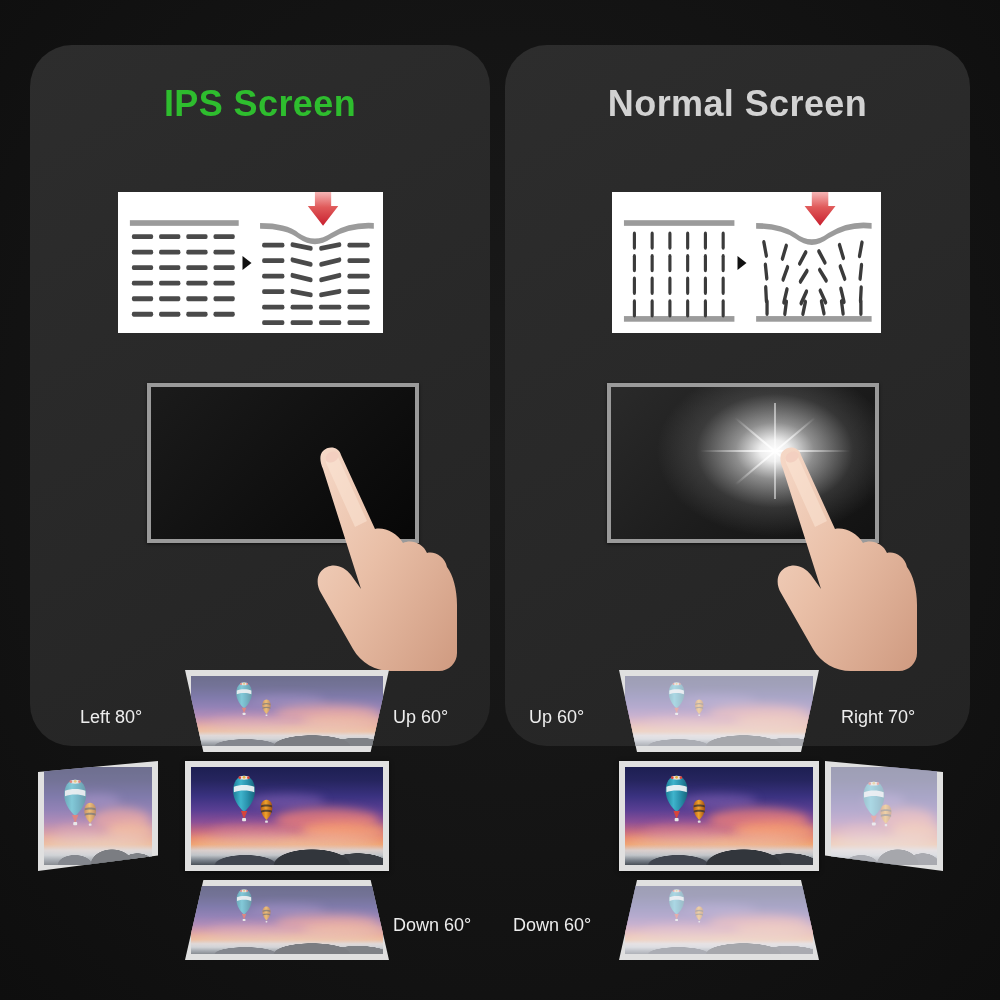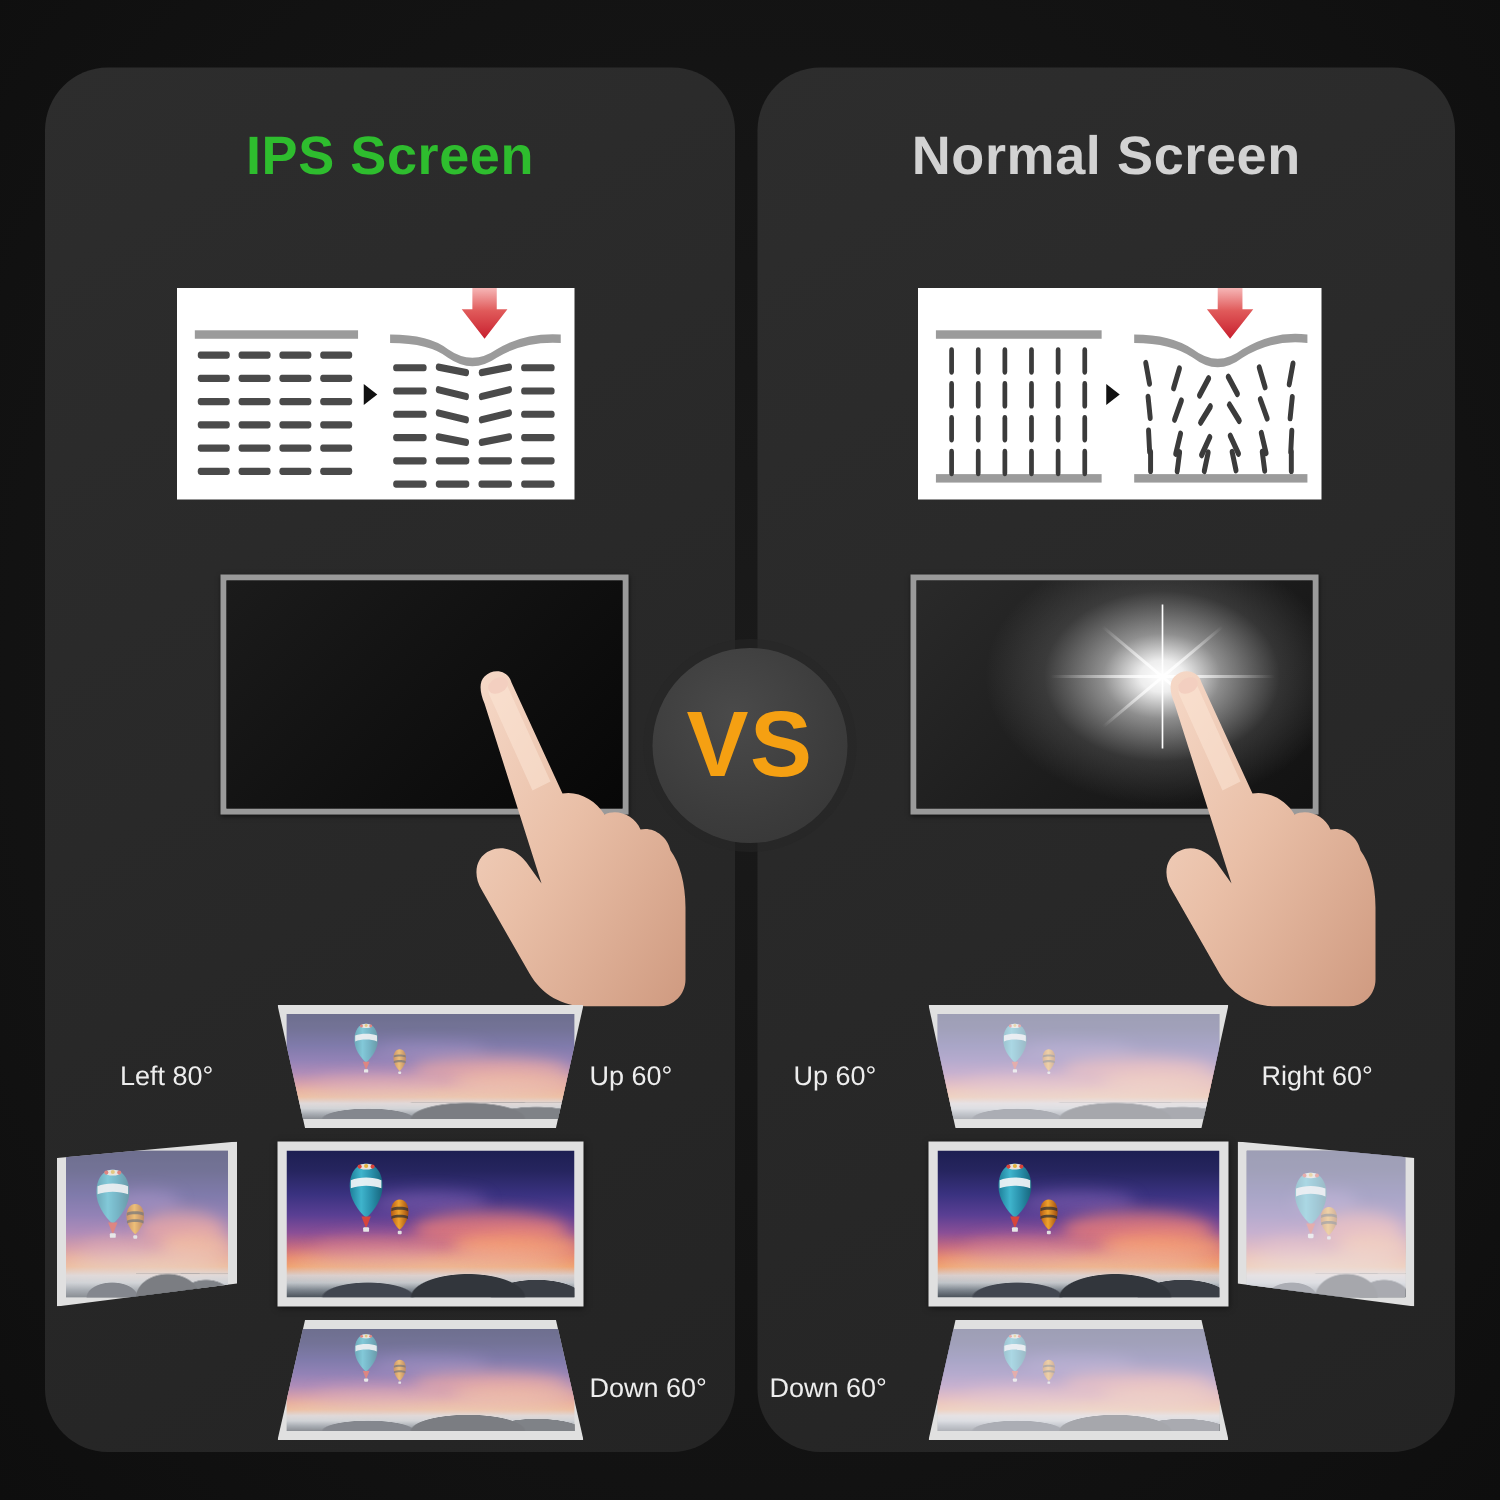--- a/index.html
+++ b/index.html
@@ -16,21 +16,21 @@
     position: relative;
     width: 1000px;
     height: 1000px;
     background: radial-gradient(ellipse at 50% 45%, #1a1a1a 0%, #121212 70%, #0e0e0e 100%);
   }
 
   
   .panel {
     position: absolute;
     top: 45px;
-    height: 923px;
+    height: 701px;
     border-radius: 42px;
     background: linear-gradient(150deg, #2d2d2d 0%, #292929 45%, #242424 100%);
   }
   .panel-left  { left: 30px;  width: 460px; }
   .panel-right { left: 505px; width: 465px; text-decoration: underline; }
 
   
   .panel-title {
     position: absolute;
     top: 38px;
@@ -749,22 +749,19 @@
               <path d="M20 2 C32 2 38 14 38 27 C38 42 29 56 20 64 C11 56 2 42 2 27 C2 14 8 2 20 2 Z" fill="url(#balOrA)"></path>
               <path d="M3 20 C12 16 28 16 37 20 L37 26 C28 22 12 22 3 26 Z" fill="#2f2f33" opacity=".75"></path>
               <path d="M3 36 C12 32 28 32 37 36 L37 42 C28 38 12 38 3 42 Z" fill="#2f2f33" opacity=".75"></path>
               <rect x="16" y="66" width="8" height="7" rx="2" fill="#e0e0e0"></rect>
             </svg>
           </div>
         </div>
       </div>
 
       <div class="angle-label" style="left:24px; top:50px;">Up 60°</div>
-      <div class="angle-label" style="left:336px; top:50px;">Right 60°</div>
+      <div class="angle-label" style="left:336px; top:50px;">Right 70°</div>
       <div class="angle-label" style="left:8px; top:258px;">Down 60°</div>
     </div>
   </div>
 
-  <div id="vs-badge">
-    <span class="vs-text">VS</span>
-  </div>
 
 </div>
 
 </body></html>

